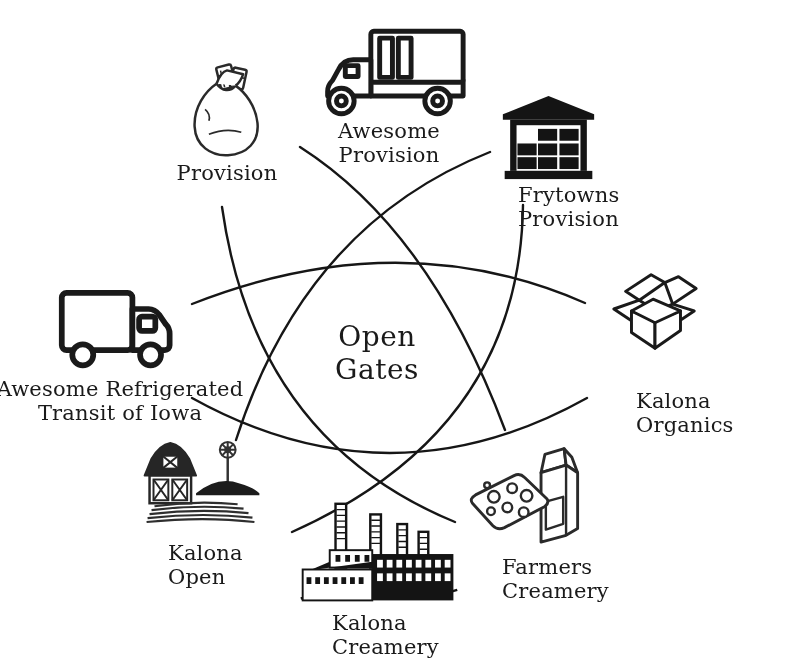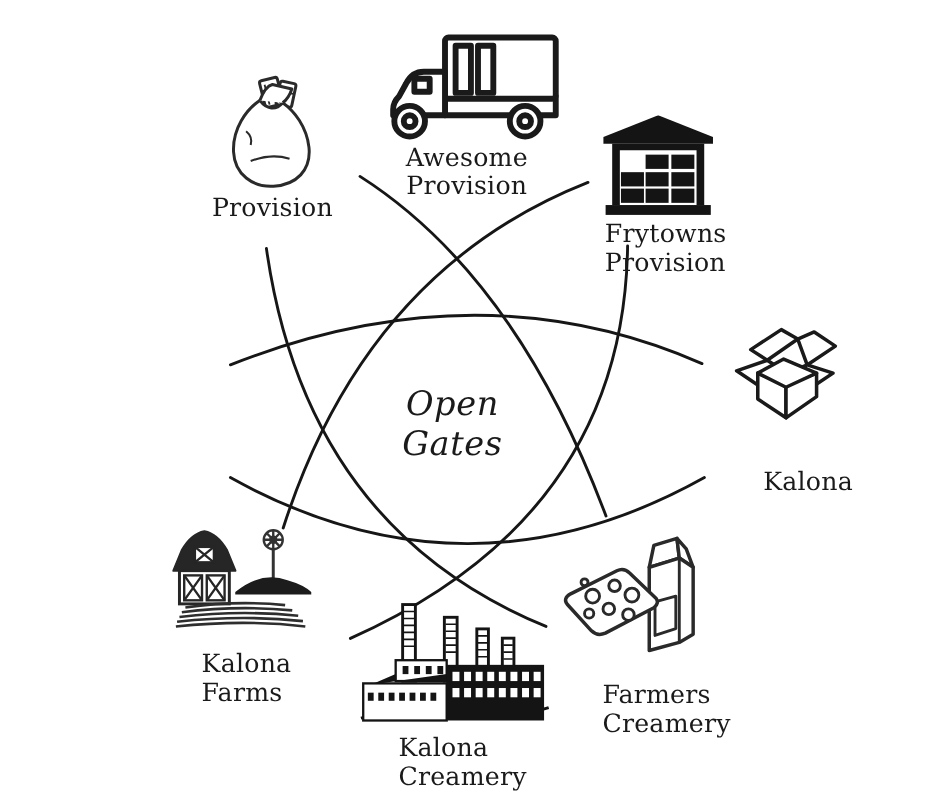--- a/index.html
+++ b/index.html
@@ -11,31 +11,31 @@
   #arc-layer{position:absolute;left:0;top:0;z-index:1;}
   #entities{position:absolute;left:0;top:12px;width:658px;height:666px;z-index:2;}
   .node{position:absolute;display:flex;flex-direction:column;}
   .node .icon{display:block;line-height:0;}
   .node .label{
     font-size:21px;line-height:1.14;letter-spacing:.2px;
     white-space:nowrap;
   }
   .center-label{
     position:absolute;left:292px;top:320px;width:170px;z-index:2;
-    text-align:center;font-size:28px;letter-spacing:.5px;font-style:italic;
+    text-align:center;font-size:28px;letter-spacing:.5px;
   }
 
   
   .node--awesome-logistics{left:303px;top:14px;width:172px;align-items:center;text-align:center;}
   .node--frytowns-properties{left:502px;top:84px;width:120px;}
-  .node--frytowns-properties .label{margin-left:2px;margin-top:4px;}
+  .node--frytowns-properties .label{margin-left:16px;margin-top:4px;}
   .node--kalona-organics{left:606px;top:248px;width:130px;}
   .node--kalona-organics .label{margin-left:30px;margin-top:32px;}
   .node--farmers-creamery{left:464px;top:428px;width:136px;}
-  .node--farmers-creamery .label{margin-left:38px;margin-top:24px;}
+  .node--farmers-creamery .label{margin-left:38px;margin-top:12px;}
   .node--kalona-creamery{left:296px;top:486px;width:170px;}
   .node--kalona-creamery .label{margin-left:36px;margin-top:0px;}
   .node--kalona-farms{left:136px;top:420px;width:134px;}
   .node--kalona-farms .label{margin-left:32px;margin-top:16px;}
   .node--awesome-refrigerated-transit{left:0px;top:276px;width:240px;align-items:center;text-align:center;}
   .node--awesome-refrigerated-transit .label{margin-top:6px;}
   .node--provision-ingredients{left:160px;top:46px;width:134px;align-items:center;text-align:center;}
   .node--provision-ingredients .label{margin-top:4px;}
 </style>
 </head>
@@ -104,20 +104,21 @@
     <path d="M60,23 L74,17 L92,29 L68,45 Z"></path>
     <path d="M34,41 L8,50 L26,62 L48,50 Z"></path>
     <path d="M68,45 L90,52 L72,64 L52,52 Z"></path>
     <path d="M26,52 L26,74 L50,90 L50,62 Z"></path>
     <path d="M50,62 L50,90 L76,72 L76,52 Z"></path>
     <path d="M26,52 L48,40 L76,52 L50,64 Z"></path>
   </g>
 </svg></span>
         <div class="label">
           <div>Kalona</div>
+          <div>Organics</div>
         </div>
       </div>
       <div class="node node--farmers-creamery">
         <span class="icon"><svg width="130" height="104" viewBox="0 0 135 108">
   <g stroke="#2a2a2a" stroke-width="3" fill="#fff" stroke-linejoin="round">
     <path d="M80,34 L84,15 L104,9 L106,26 Z"></path>
     <path d="M104,9 L112,18 L118,34 L106,26 Z"></path>
     <path d="M80,34 L106,26 L118,34 L118,92 L106,99 L80,106 Z"></path>
     <path d="M106,26 L106,99" stroke-width="2.5"></path>
     <path d="M85,64 L103,59 L103,87 L85,93 Z" stroke-width="2.5"></path>
@@ -220,21 +221,36 @@
   <g fill="none" stroke="#2e2e2e" stroke-width="2.2">
     <path d="M18,75 Q60,69 102,73"></path>
     <path d="M15,79 Q62,73 108,77.5"></path>
     <path d="M13,83 Q64,77 113,82"></path>
     <path d="M11,87 Q66,81 117,86.5"></path>
     <path d="M10,91 Q68,85 119,91"></path>
   </g>
 </svg></span>
         <div class="label">
           <div>Kalona</div>
-          <div>Farms</div>
+          <div>Open</div>
+        </div>
+      </div>
+      <div class="node node--awesome-refrigerated-transit">
+        <span class="icon"><svg width="126" height="84" viewBox="0 0 132 88">
+  <g fill="#fff" stroke="#1a1a1a" stroke-width="6" stroke-linejoin="round" stroke-linecap="round">
+    <rect x="5" y="5" width="74" height="60" rx="5"></rect>
+    <path d="M79,22 H96 C101,22 104,24 107,28 L114,38 C117,41 118,44 118,48 V60 C118,63 116,65 113,65 H79 Z"></path>
+    <rect x="86" y="30" width="17" height="15" rx="3"></rect>
+    <circle cx="27" cy="70" r="11"></circle>
+    <circle cx="98" cy="70" r="11"></circle>
+  </g>
+</svg></span>
+        <div class="label">
+          <div>Awesome Refrigerated</div>
+          <div>Transit of Iowa</div>
         </div>
       </div>
       <div class="node node--provision-ingredients">
         <span class="icon"><svg width="86" height="100" viewBox="0 0 90 105">
   <g stroke="#2a2a2a" stroke-width="2.6" fill="#fff" stroke-linejoin="round">
     <rect x="36" y="8" width="16" height="24" rx="2" transform="rotate(-14 44 20)"></rect>
     <path d="M40,12 v18 M36,17 h14" stroke-width="1.6" transform="rotate(-14 44 20)"></path>
     <rect x="50" y="11" width="14" height="21" rx="2" transform="rotate(12 57 21)"></rect>
     <path d="M53,15 v15 M50,20 h13" stroke-width="1.6" transform="rotate(12 57 21)"></path>
     <path d="M34,27 C22,35 10,52 11,72 C12,92 28,103 46,102 C66,101 79,88 77,68 C75,50 64,36 54,29 C48,36 40,35 34,27 Z"></path>

